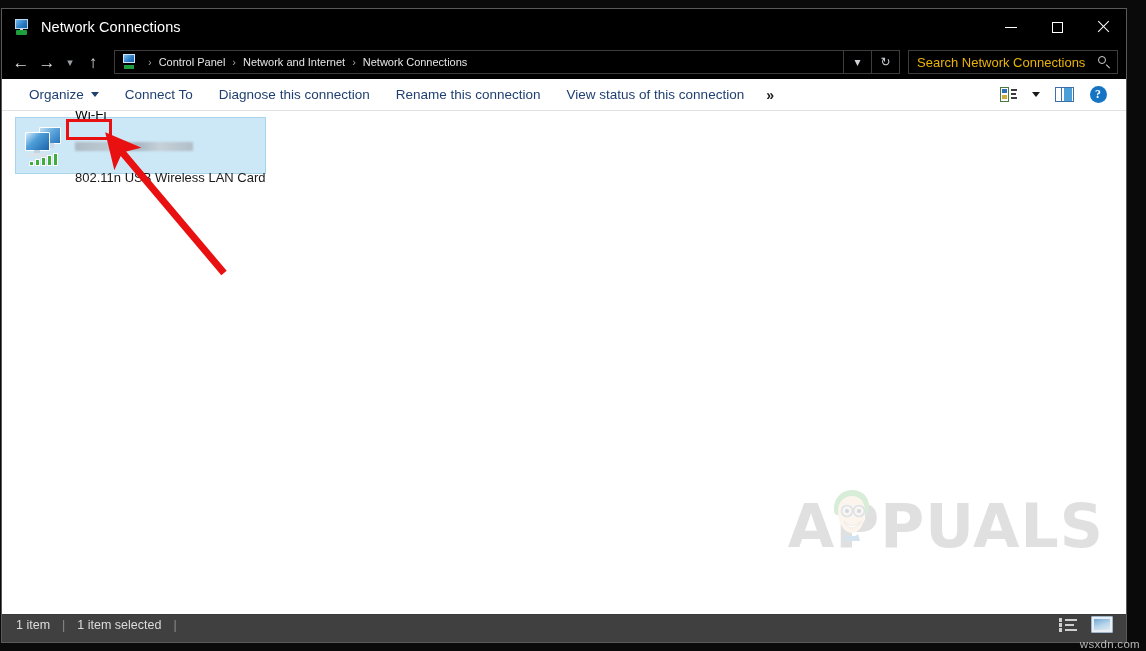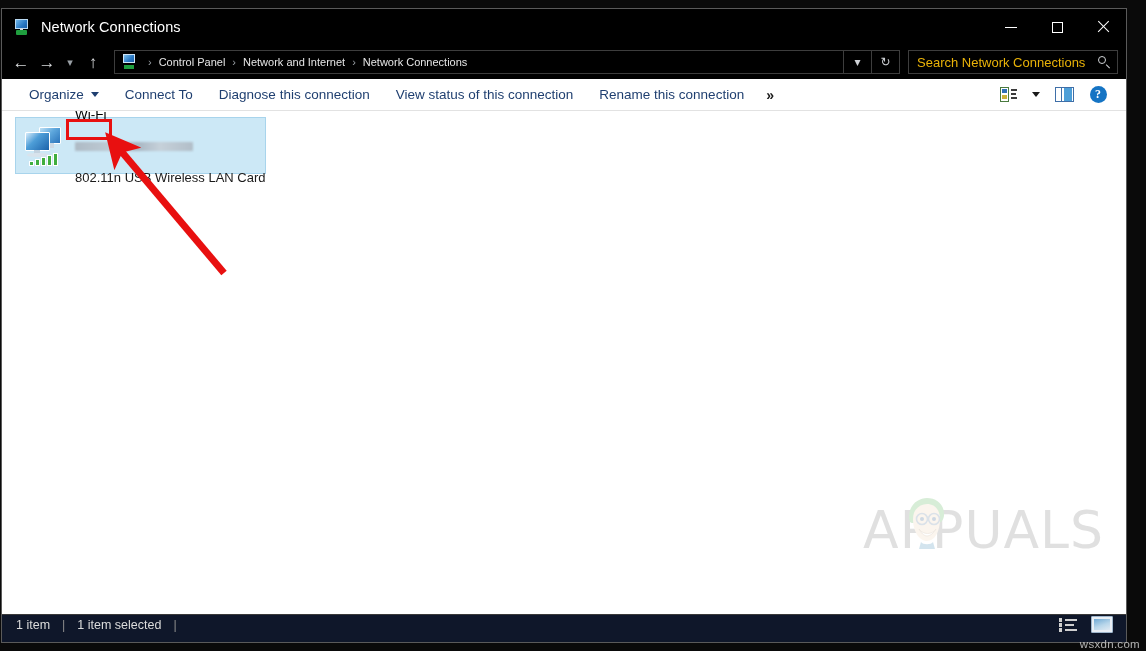--- a/index.html
+++ b/index.html
@@ -466,37 +466,37 @@
 
   
   #watermark-logo {
     position: absolute;
     right: 22px; bottom: 58px;
     display: flex;
     align-items: center;
     opacity: 0.30;
   }
   #watermark-logo .wm-text {
-    font-size: 52px;
-    font-weight: normal;
+    font-size: 60px;
+    font-weight: bold;
     color: #9b9b9b;
     letter-spacing: 1px;
     line-height: 1;
     font-family: "DejaVu Sans", sans-serif;
   }
   #watermark-logo .wm-face {
     position: absolute;
     left: 38px; top: -9px;
     width: 50px; height: 54px;
   }
 
   
   #statusbar {
     height: 28px;
-    background: #0f172a;
+    background: #404040;
     border-top: 1px solid #3a3a3a;
     display: flex;
     align-items: center;
     padding: 0 10px 8px 14px;
     flex: 0 0 auto;
     box-sizing: border-box;
   }
   .status-text {
     color: #dcdcdc;
     font-size: 12.5px;
@@ -631,24 +631,24 @@
         <span>Organize</span>
         <span class="caret-down"></span>
       </div>
       <div class="cmd">
         <span>Connect To</span>
       </div>
       <div class="cmd">
         <span>Diagnose this connection</span>
       </div>
       <div class="cmd">
+        <span>Rename this connection</span>
+      </div>
+      <div class="cmd">
         <span>View status of this connection</span>
-      </div>
-      <div class="cmd">
-        <span>Rename this connection</span>
       </div>
       <div id="toolbar-overflow">»</div>
 
       <div id="toolbar-right">
         <div class="tb-icon">
           <span class="ic-viewopts">
             <span class="box"></span>
               <span class="sq1"></span>
               <span class="sq2"></span>
             <span class="ln l1"></span>

